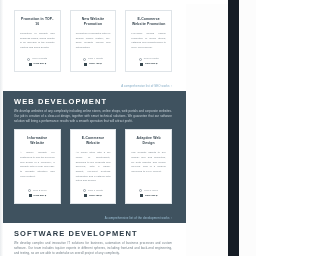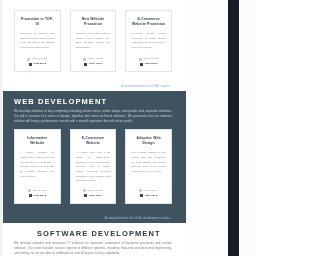--- a/index.html
+++ b/index.html
@@ -52,21 +52,21 @@
 
   .sec-inner { padding: 6px 14px 7px 14px; }
 
   .sec-title {
     font-size: 7.5px;
     font-weight: bold;
     letter-spacing: 1.1px;
     color: #ffffff;
     margin-bottom: 3px;
   }
-  .sec-title.on-light { color: #2b3a45; margin-left: 23px; }
+  .sec-title.on-light { color: #2b3a45; }
 
   .sec-desc {
     font-size: 2.9px;
     line-height: 1.75;
     color: #cfd8de;
     letter-spacing: .1px;
     text-align: justify;
     margin-bottom: 5px;
   }
   .sec-desc.on-light { color: #6d7a83; }

